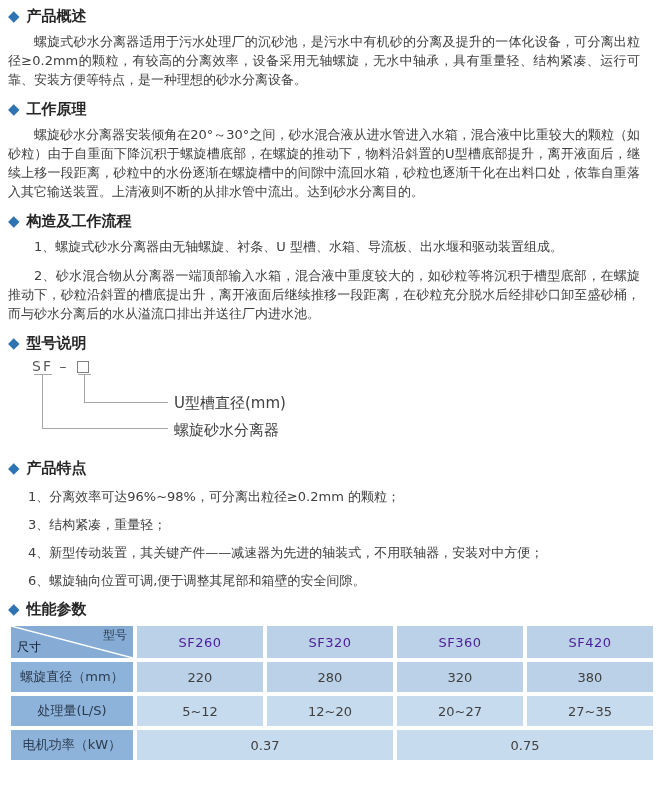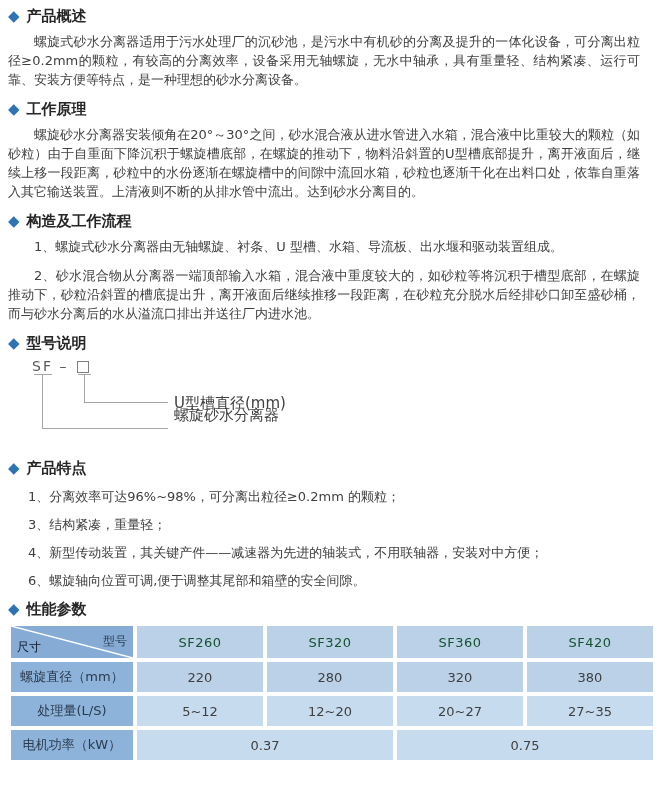--- a/index.html
+++ b/index.html
@@ -28,37 +28,37 @@
   .ph-box{display:inline-block;width:10px;height:10px;border:1px solid #7f7f7f;vertical-align:middle;margin-left:2px;}
   .dline{position:absolute;background:transparent;}
   .v1{left:34px;top:17px;height:53px;border-left:1px solid #a6a6a6;}
   .v2{left:76px;top:17px;height:27px;border-left:1px solid #a6a6a6;}
   .h1{left:34px;top:70px;width:126px;border-top:1px solid #a6a6a6;}
   .h2{left:76px;top:44px;width:84px;border-top:1px solid #a6a6a6;}
   .t1{left:26px;top:16px;width:18px;border-top:1px solid #a6a6a6;}
   .t2{left:70px;top:16px;width:13px;border-top:1px solid #a6a6a6;}
   .dlabel{position:absolute;font-size:15px;color:#404040;}
   .dl-upper{left:166px;top:36px;}
-  .dl-lower{left:166px;top:48px;}
+  .dl-lower{left:166px;top:63px;}
   
   .feature{font-size:13px;line-height:19px;color:#404040;padding-left:20px;margin:0 0 9px 0;}
   
   table.perf{
     border-collapse:separate;border-spacing:4px;
     width:650px;margin:2px 0 0 -1px;table-layout:fixed;
   }
   table.perf td{
     text-align:center;vertical-align:middle;
     font-size:13px;padding:0;
   }
   td.corner{position:relative;background:#86ACD6;height:32px;width:122px;overflow:hidden;}
-  td.corner .ctr{position:absolute;top:7px;right:6px;font-size:12px;color:#2b3a4d;}
+  td.corner .ctr{position:absolute;top:1px;right:6px;font-size:12px;color:#2b3a4d;}
   td.corner .cbl{position:absolute;bottom:2px;left:6px;font-size:12px;color:#0f172a;}
   td.corner svg{position:absolute;left:0;top:0;width:100%;height:100%;}
-  td.hdr{background:#BAD1E8;color:#14532d;height:32px;font-size:12px;letter-spacing:0.5px;}
+  td.hdr{background:#BAD1E8;color:#4c1d95;height:32px;font-size:12px;letter-spacing:0.5px;}
   td.lbl{background:#8DB3DA;color:#2b3a4d;height:30px;font-size:13px;}
   td.val-dark{background:#BAD1E8;color:#3f3f3f;height:30px;}
   td.val{background:#C7DBEE;color:#3f3f3f;height:30px;}
 </style>
 </head>
 <body>
 
 <div class="page">
   <div class="inner">
 

